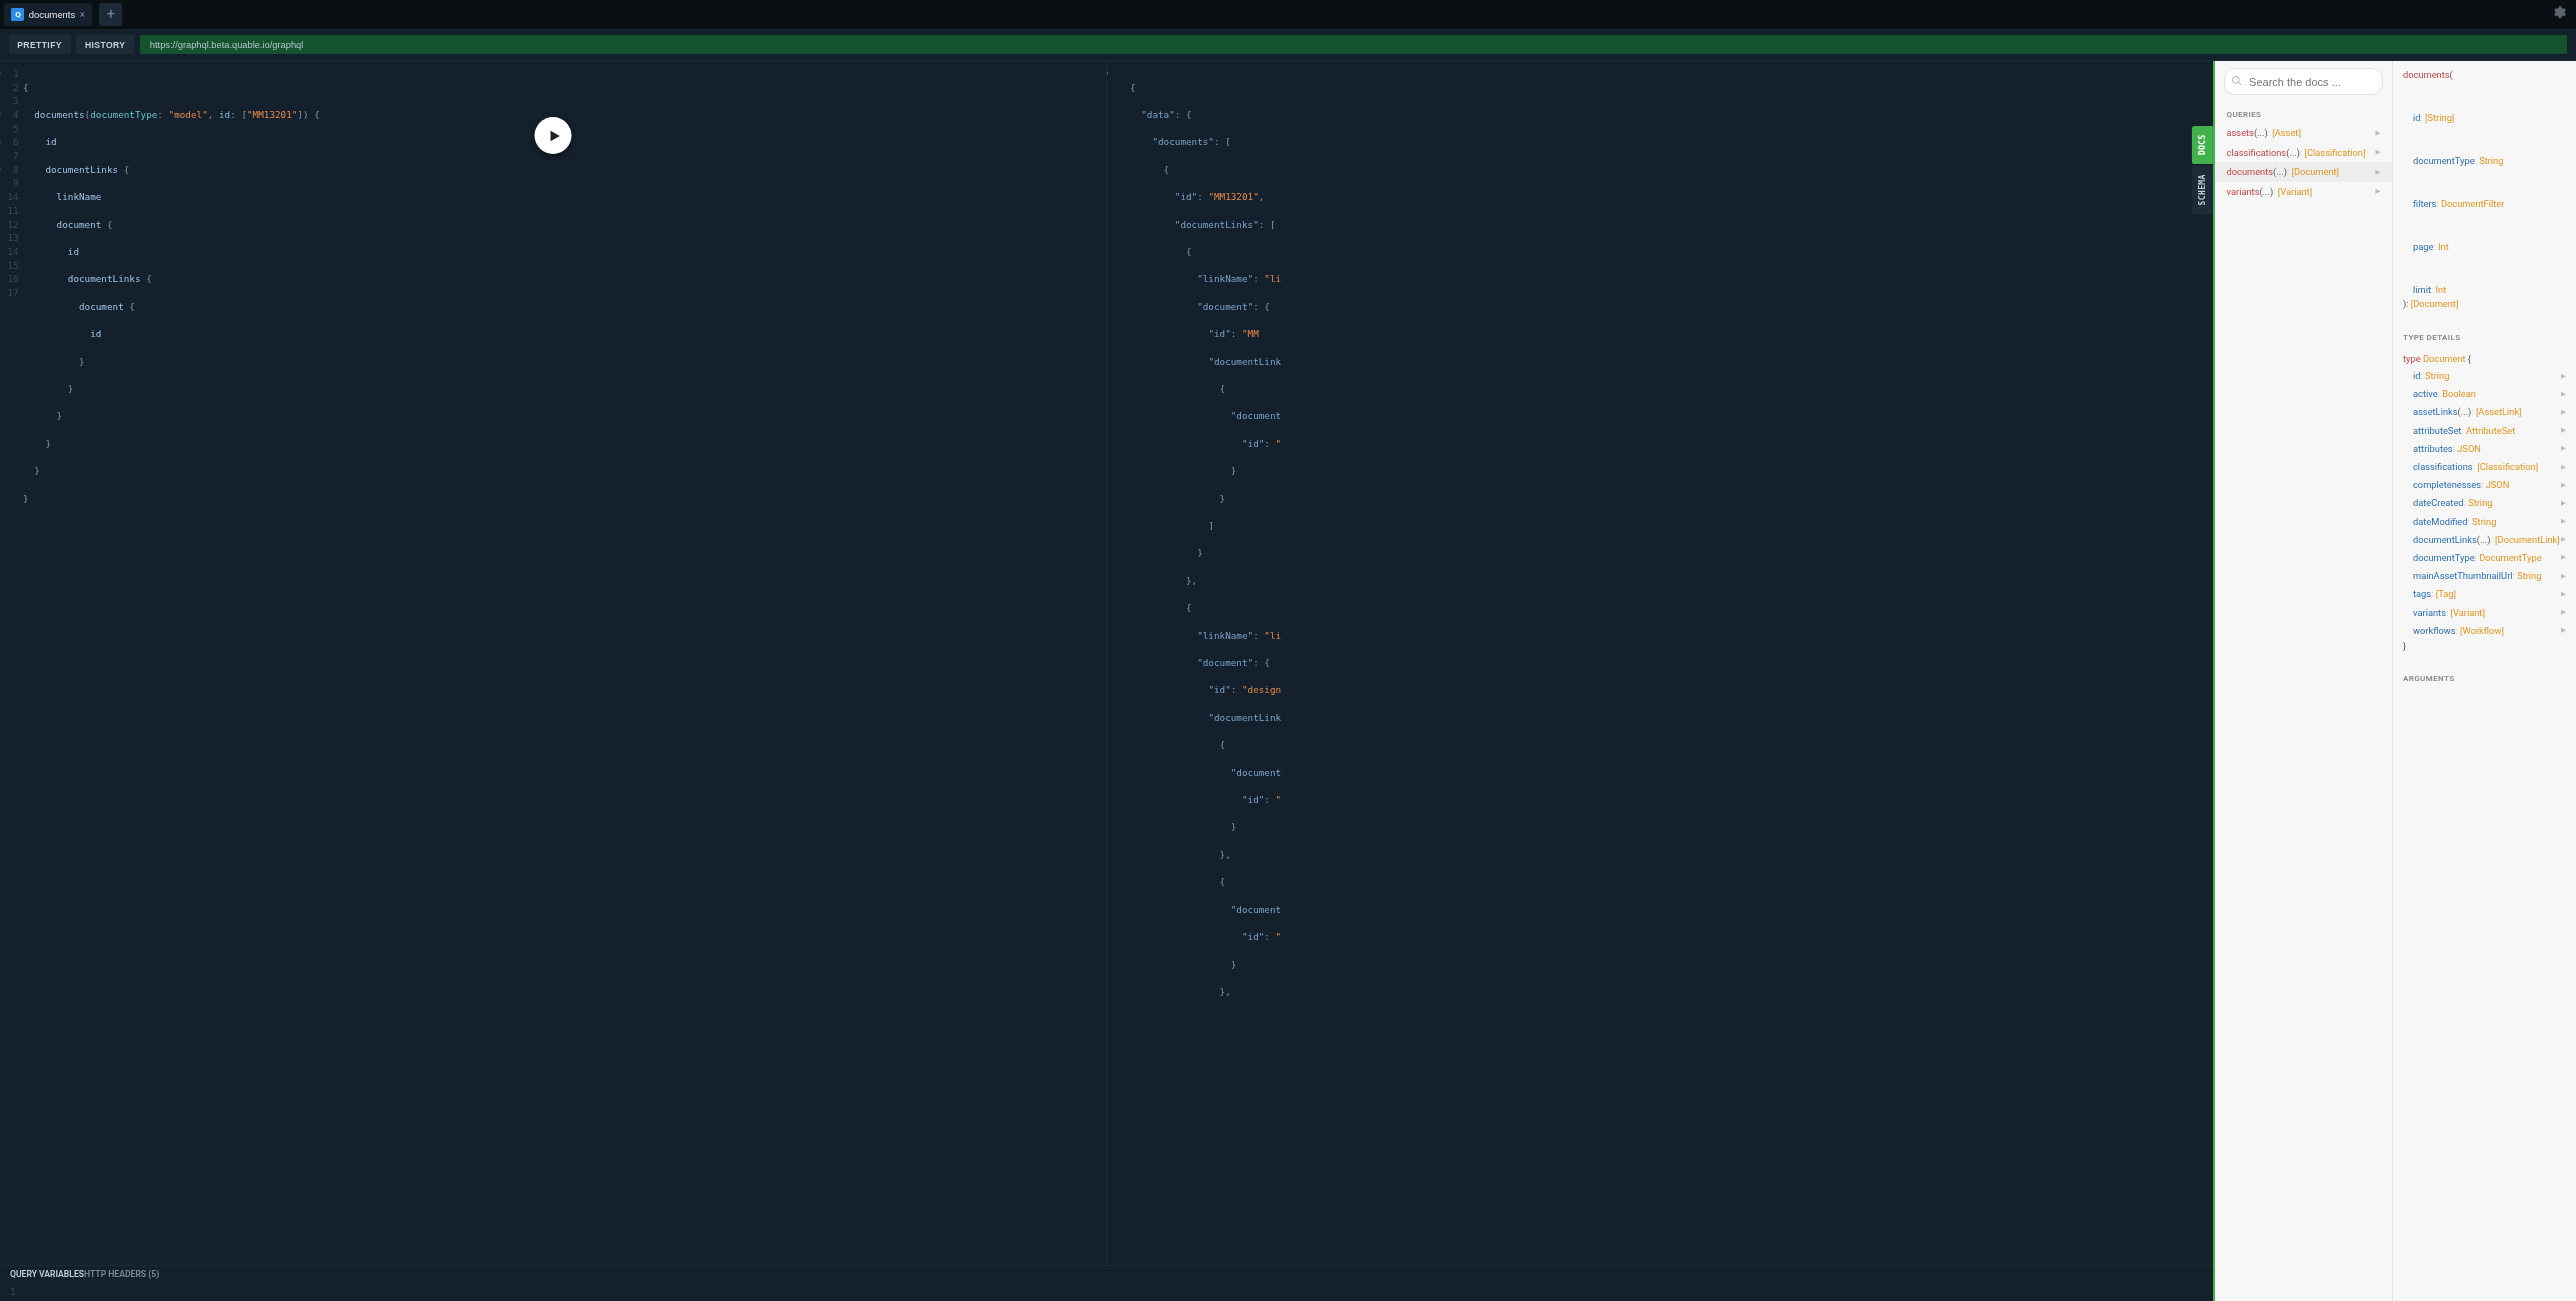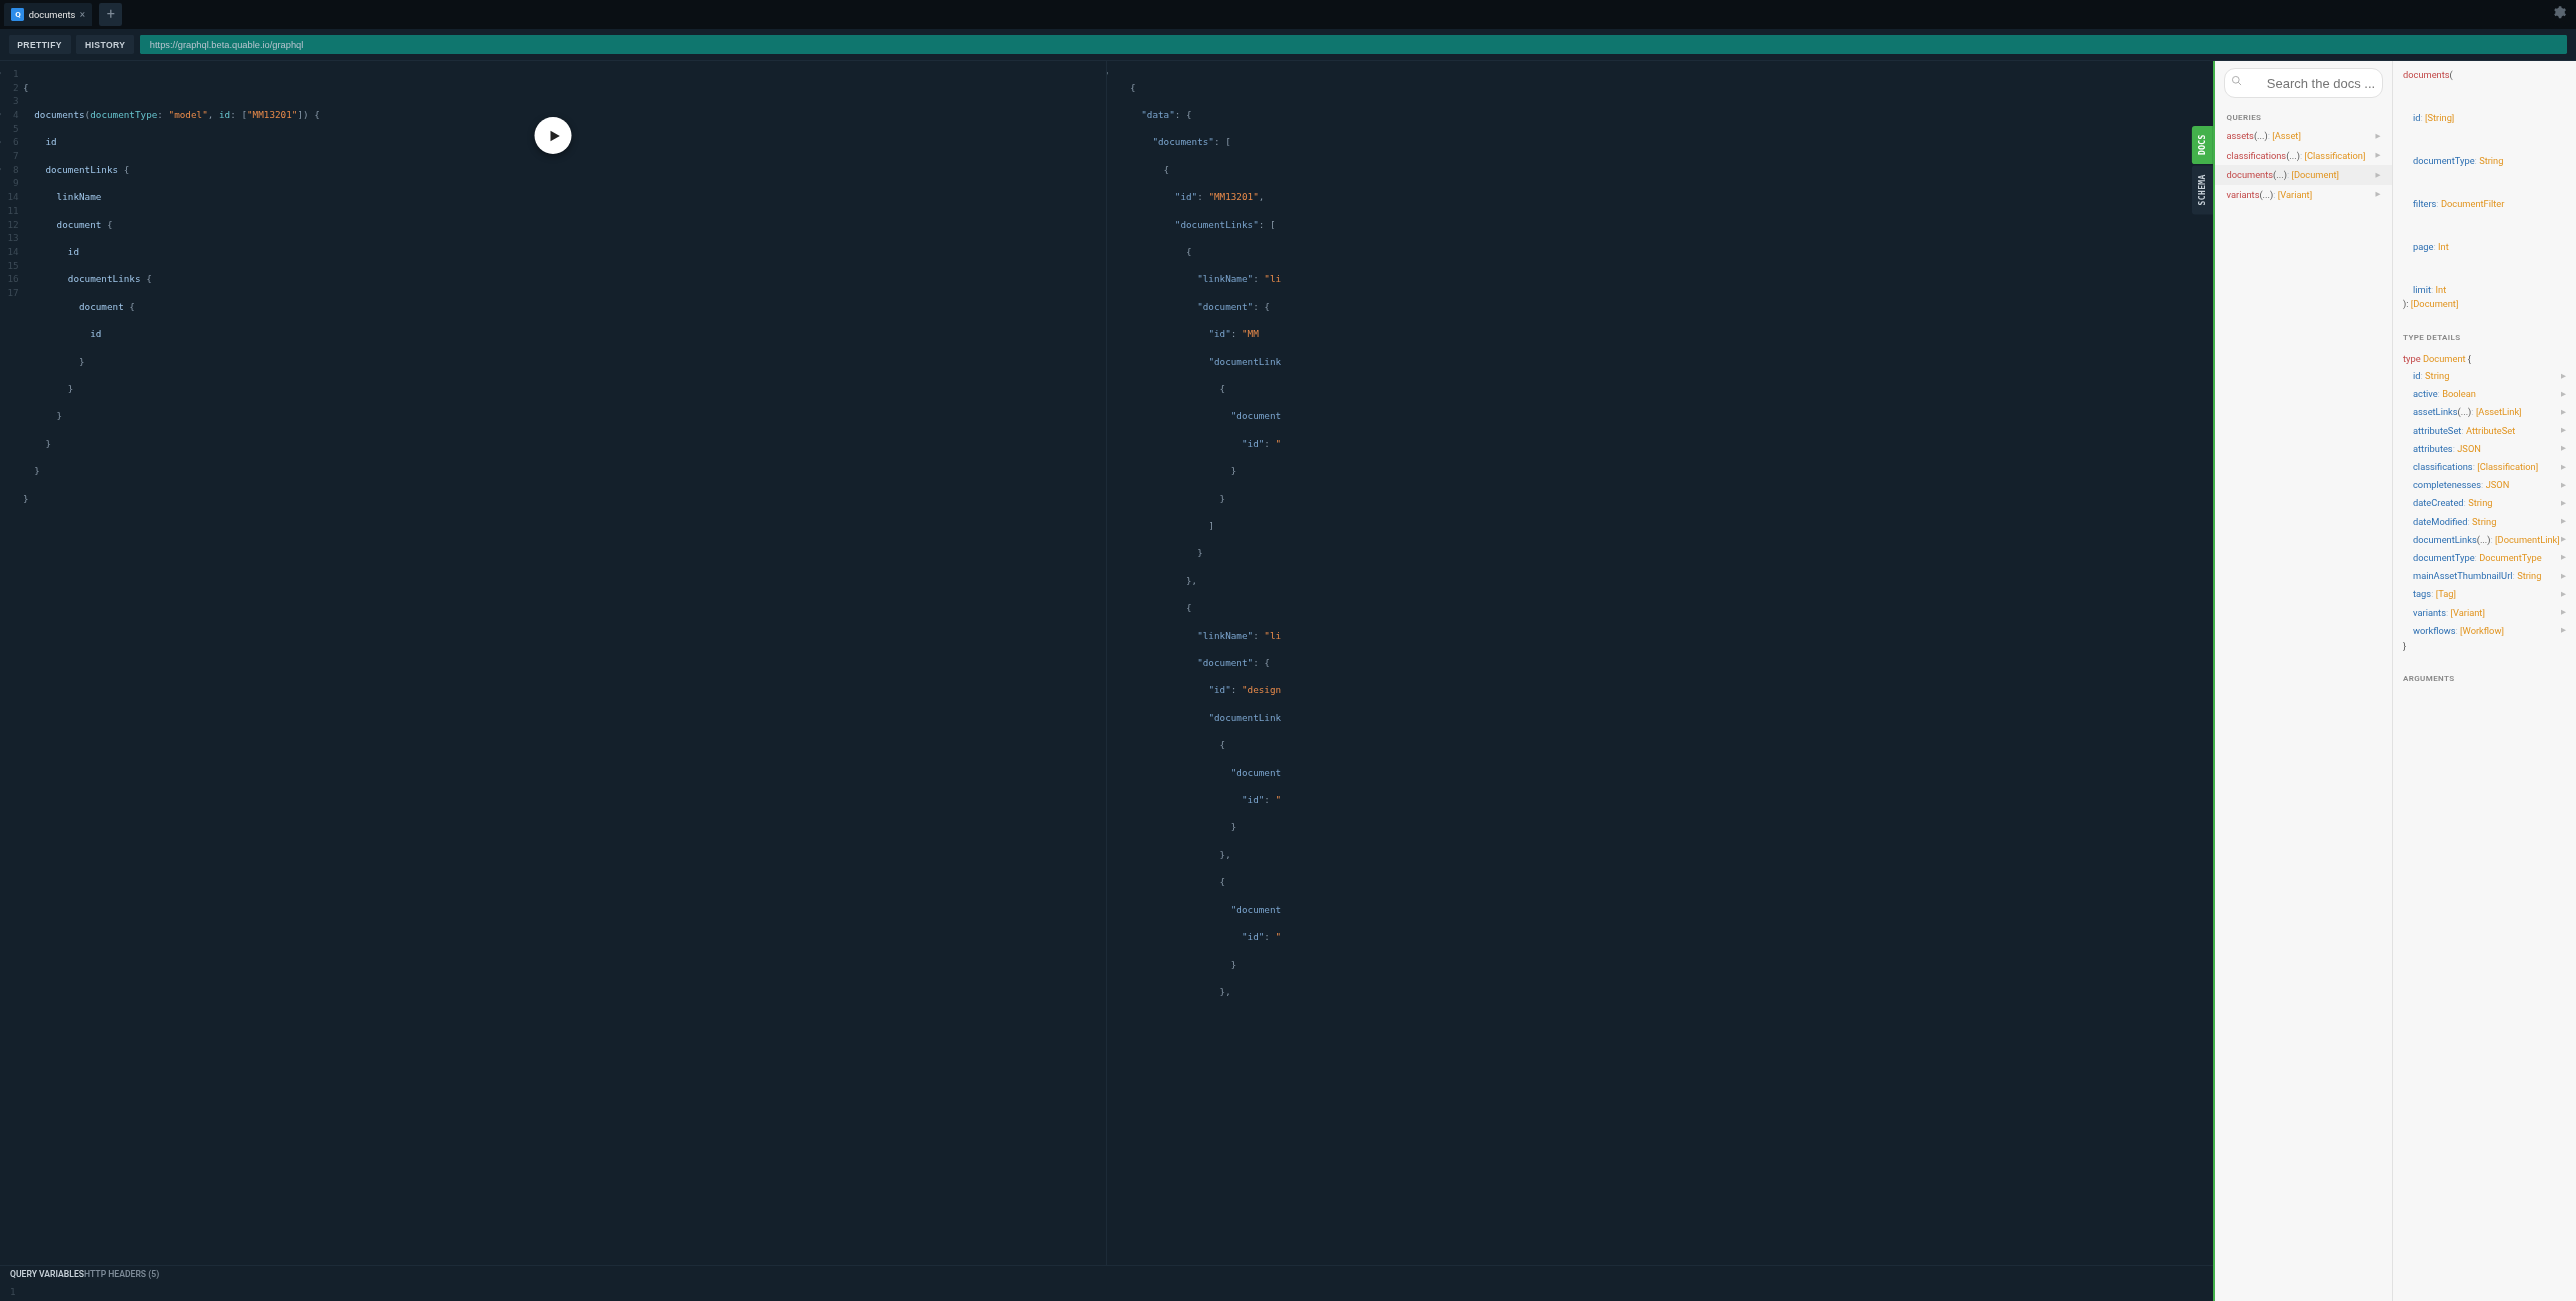--- a/index.html
+++ b/index.html
@@ -19,21 +19,21 @@
 .tab { display: flex; align-items: center; gap: 4.3px; background: #14202b; height: 23px; padding: 0 7.2px; border-radius: 2.2px 2.2px 0 0; }
 .tab .q-badge { width: 13px; height: 13px; background: #2d8ce8; color: #fff; display: flex; align-items: center; justify-content: center; font-weight: bold; font-size: 8px; border-radius: 1.4px; }
 .tab .tab-title { color: #e6e6e6; font-size: 9.3px; }
 .tab .close { color: #7d8a97; font-size: 10px; cursor: pointer; }
 .new-tab { width: 23px; height: 23px; display: flex; align-items: center; justify-content: center; color: #7d8a97; font-size: 14.4px; cursor: pointer; background: #1c2a37; margin-left: 7.2px; border-radius: 2.2px; }
 .gear { position: absolute; right: 10px; color: #5a6570; font-size: 14.4px; cursor: pointer; }
 
 
 .toolbar { height: 32px; background: #14202b; display: flex; align-items: center; gap: 5.8px; padding: 0 8.6px; border-bottom: 0.7px solid #1d2b38; }
 .tb-btn { background: #1d2b38; color: #c7d0d8; font-size: 8.6px; font-weight: 600; padding: 4.3px 8.6px; border: none; cursor: pointer; letter-spacing: 0.4px; border-radius: 1.4px; }
-.endpoint { flex: 1; background: #0f766e; border: none; color: #b8c4cf; padding: 4.3px 10px; font-size: 9.3px; border-radius: 1.4px; }
+.endpoint { flex: 1; background: #14532d; border: none; color: #b8c4cf; padding: 4.3px 10px; font-size: 9.3px; border-radius: 1.4px; }
 
 
 .content { flex: 1; display: flex; position: relative; overflow: hidden; }
 .editor-wrap { flex: 1; display: flex; flex-direction: column; background: #14202b; min-width: 0; }
 .editor-split { flex: 1; display: flex; min-height: 0; }
 .query-pane { flex: 1; position: relative; overflow: hidden; font-family: "Menlo","Monaco","Consolas",monospace; font-size: 9.3px; line-height: 13.7px; }
 .result-pane { flex: 1; position: relative; overflow: hidden; font-family: "Menlo","Monaco","Consolas",monospace; font-size: 9.3px; line-height: 13.7px; border-left: 0.7px solid #1d2b38; }
 
 .code { display: flex; padding-top: 5.8px; }
 .gutter { width: 23px; text-align: right; color: #3c4a56; padding-right: 4.3px; user-select: none; }
@@ -60,21 +60,21 @@
 
 .bottom-bar { height: 17.3px; background: #14202b; border-top: 0.7px solid #1d2b38; display: flex; align-items: center; padding: 0 10px; font-size: 8.6px; color: #7d8a97; font-weight: 600; }
 .bottom-bar .active { color: #c7d0d8; }
 .var-editor { height: 18.7px; background: #14202b; padding: 0 10px; color: #3c4a56; font-family: monospace; font-size: 9.3px; display: flex; align-items: center; }
 
 
 .docs-panel { width: 363px; background: #f7f7f7; border-left: 2.9px solid #43b14b; display: flex; overflow: hidden; }
 .docs-col1 { width: 178px; border-right: 0.7px solid #e1e1e1; display: flex; flex-direction: column; }
 .docs-col2 { flex: 1; padding: 7.2px 10px; overflow: auto; }
 .docs-search { margin: 7.2px 8.6px; position: relative; }
-.docs-search input { width: 100%; padding: 6.5px 7.2px 6.5px 24.5px; border: 0.7px solid #e1e1e1; border-radius: 11px; font-size: 13px; background: #fff; text-align: right; }
+.docs-search input { width: 100%; padding: 6.5px 7.2px 6.5px 24.5px; border: 0.7px solid #e1e1e1; border-radius: 11px; font-size: 11px; background: #fff; }
 .docs-search .sicon { position: absolute; left: 7.2px; top: 6.5px; color: #aaa; }
 .docs-section-title { font-size: 8px; font-weight: 600; letter-spacing: 0.4px; color: #888; padding: 7.2px 11.5px 4.3px; }
 .docs-list { list-style: none; }
 .docs-list li { padding: 4.3px 11.5px; display: flex; align-items: center; justify-content: space-between; cursor: pointer; font-size: 9.3px; }
 .docs-list li.active { background: #eeeeee; }
 .docs-list li .arrow { color: #bbb; font-size: 6.5px; }
 .q-name { color: #c24848; }
 .q-args { color: #555; }
 .q-type { color: #e1941f; }
 .q-type2 { color: #e1941f; }

